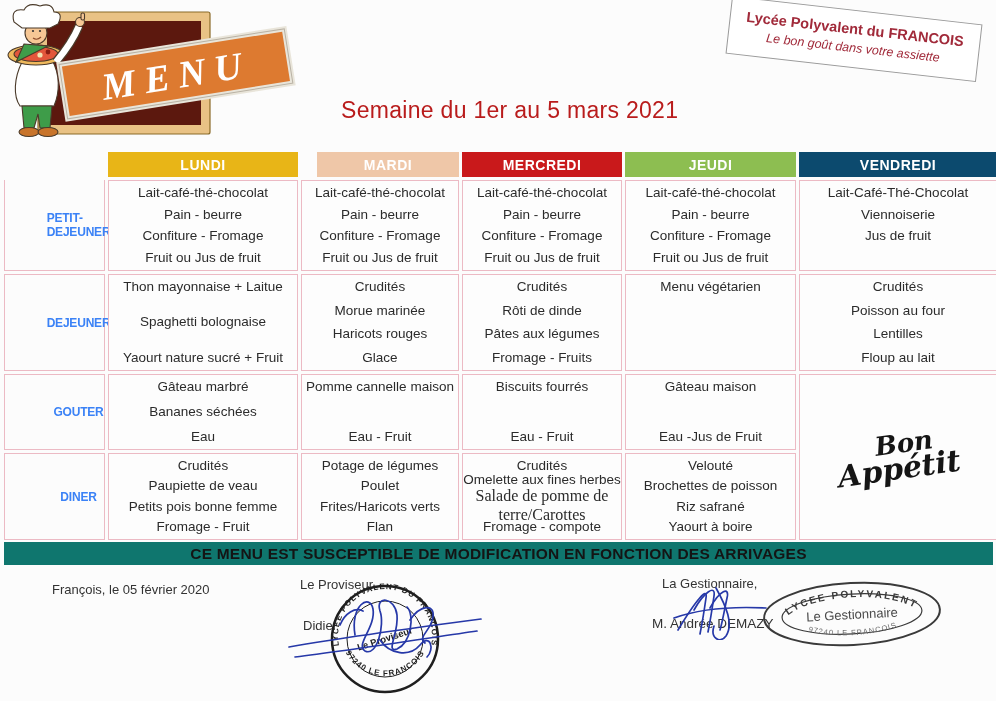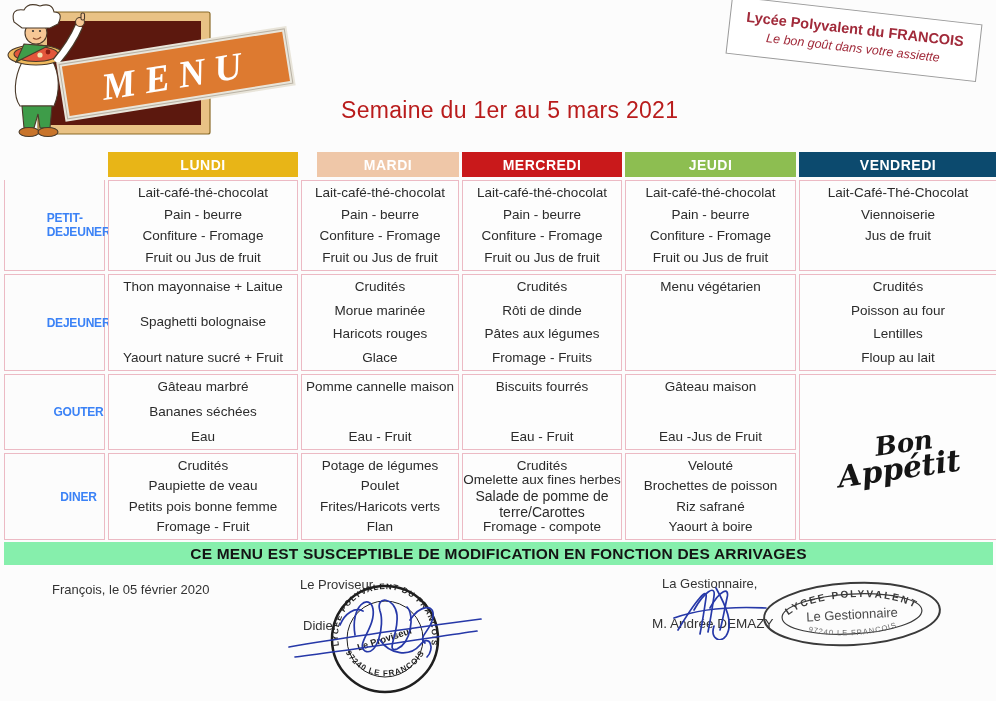--- a/index.html
+++ b/index.html
@@ -22,28 +22,28 @@
   .hdr-spacer{border:none;}
   .day-header{display:flex;align-items:center;justify-content:center;color:#fff;
               font-weight:bold;font-size:14px;letter-spacing:.5px;}
   .row-label{display:flex;align-items:center;justify-content:center;font-weight:bold;
              font-size:12px;letter-spacing:-.2px;border:1.5px solid #ECBAC4;color:#3b82f6;padding-left:48px;}
   .row-label.first{border-top:none;}
   .menu-cell{border:1.5px solid #ECBAC4;background:#FDFDFD;display:flex;flex-direction:column;
              justify-content:space-between;align-items:center;padding:5px 2px;
              font-size:13.5px;color:#2b2b2b;text-align:center;overflow:visible;}
   .cell-line{min-height:1.05em;line-height:1.05;white-space:nowrap;}
-  .cell-line.small{font-size:14px;white-space:normal;line-height:1.15;max-width:150px;}
+  .cell-line.small{font-size:16px;white-space:normal;line-height:1.15;max-width:150px;font-family:Liberation Serif, serif;}
   .menu-cell.merged{grid-row:span 2;justify-content:center;}
   .bon-appetit{transform:rotate(-8deg);font-family:"DejaVu Serif",serif;font-style:italic;
                font-weight:bold;color:#151515;text-align:center;display:flex;flex-direction:column;}
   .bon-appetit span:first-child{font-size:26px;margin-left:16px;}
   .bon-appetit span:last-child{font-size:30px;margin-top:-8px;}
 
-  .notice{position:absolute;left:4px;top:542px;width:989px;height:23px;background:#86efac;
+  .notice{position:absolute;left:4px;top:542px;width:989px;height:23px;background:#0f766e;
           display:flex;align-items:center;justify-content:center;font-weight:bold;
           font-size:15.5px;color:#141414;letter-spacing:.2px;}
 
   
   .ftxt{position:absolute;font-size:13px;color:#333;}
   .footer-date{left:8px;top:582px;margin-left:44px;}
   .proviseur-title{left:300px;top:577px;}
   .proviseur-name{left:303px;top:618px;}
   .gest-title{left:662px;top:576px;}
   .gest-name{left:652px;top:616px;font-size:13.5px;}

